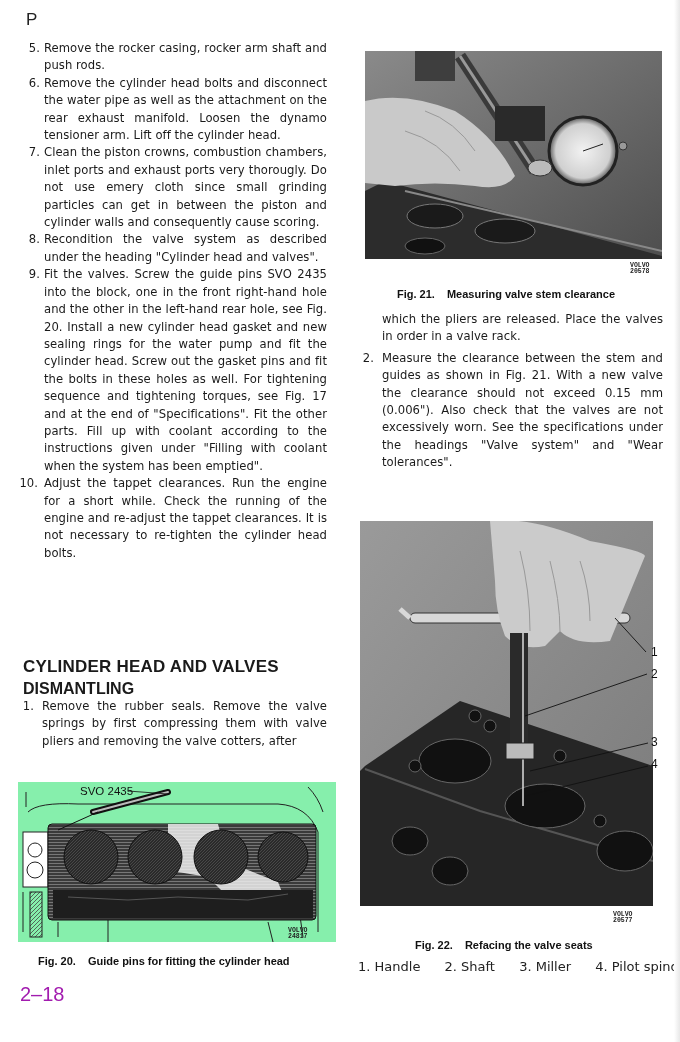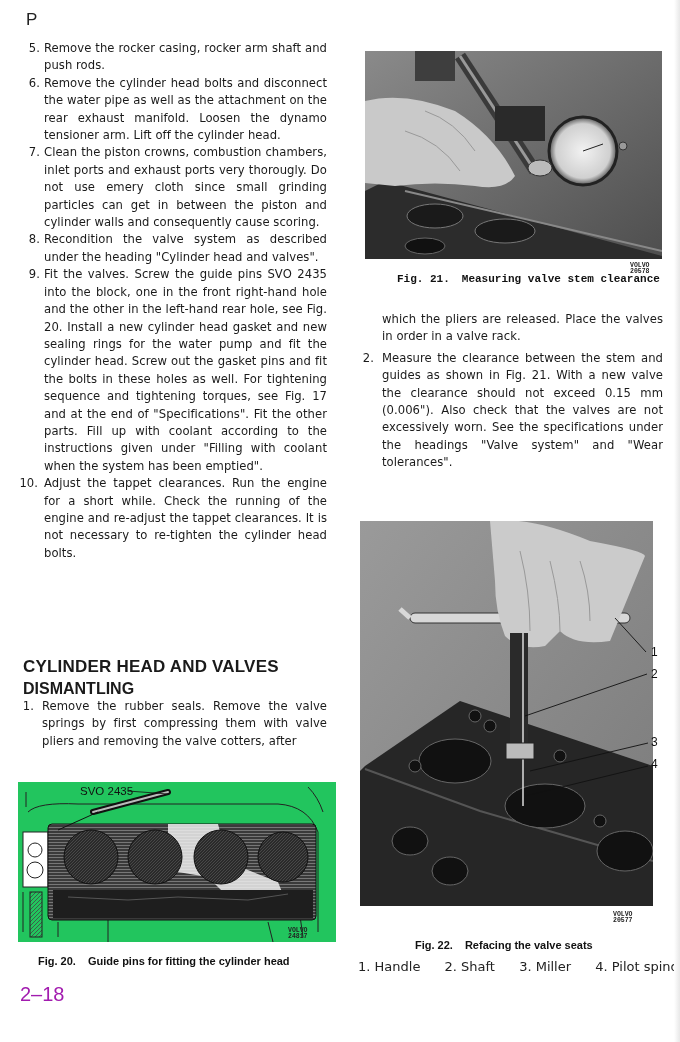--- a/index.html
+++ b/index.html
@@ -66,21 +66,21 @@
 <div class="h1">CYLINDER HEAD AND VALVES</div>
 <div class="h2">DISMANTLING</div>
 
 <div class="col" style="left:20px; top:698px; width:307px;">
   <div class="item" style="padding-left:22px;">
     <span class="num" style="width:14px;">1.</span>
     <span class="txt">Remove the rubber seals. Remove the valve springs by first compressing them with valve pliers and removing the valve cotters, after</span>
   </div>
 </div>
 
-<div class="photo" style="left:18px; top:782px; width:318px; height:160px; background:#22c55e;">
+<div class="photo" style="left:18px; top:782px; width:318px; height:160px; background:#86efac;">
   <svg width="318" height="160" viewBox="0 0 318 160">
     <g stroke="#222" fill="none" stroke-width="1">
       <path d="M10 30 Q20 20 60 22 L260 22 Q290 24 300 50 L300 150"></path>
       <path d="M5 110 L5 150 M40 140 L40 155 M90 135 L90 160 M250 140 L255 160 M280 120 L285 155"></path>
       <path d="M290 5 Q300 15 305 30 M8 10 L8 25"></path>
     </g>
     <rect x="5" y="50" width="25" height="55" fill="#fff" stroke="#222"></rect>
     <circle cx="17" cy="68" r="7" fill="none" stroke="#222"></circle>
     <circle cx="17" cy="88" r="8" fill="none" stroke="#222"></circle>
     <rect x="12" y="110" width="12" height="45" fill="url(#hatch)" stroke="#222"></rect>
@@ -150,21 +150,21 @@
     <circle cx="218" cy="100" r="34" fill="url(#dial)" stroke="#222" stroke-width="3"></circle>
     <line x1="218" y1="100" x2="238" y2="93" stroke="#222"></line>
     <circle cx="258" cy="95" r="4" fill="#999" stroke="#333"></circle>
     <ellipse cx="175" cy="117" rx="12" ry="8" fill="#bbb" stroke="#333"></ellipse>
   </svg>
 </div>
 <div class="volvo-mark abs" style="left:630px; top:263px;">
   <div>VOLVO</div>
   <div>20578</div>
 </div>
-<div class="caption abs" style="left:397px; top:273px;font-family:Liberation Mono, monospace;">
+<div class="caption abs" style="left:397px; top:288px;">
   <span class="figno">Fig. 21.</span><span>Measuring valve stem clearance</span>
 </div>
 
 <div class="col right-col">
   <p class="cont">which the pliers are released. Place the valves in order in a valve rack.</p>
   <div class="item" style="margin-top:4px; padding-left:22px;">
     <span class="num" style="width:14px;">2.</span>
     <span class="txt">Measure the clearance between the stem and guides as shown in Fig. 21. With a new valve the clearance should not exceed 0.15 mm (0.006"). Also check that the valves are not excessively worn. See the specifications under the headings "Valve system" and "Wear tolerances".</span>
   </div>
 </div>

